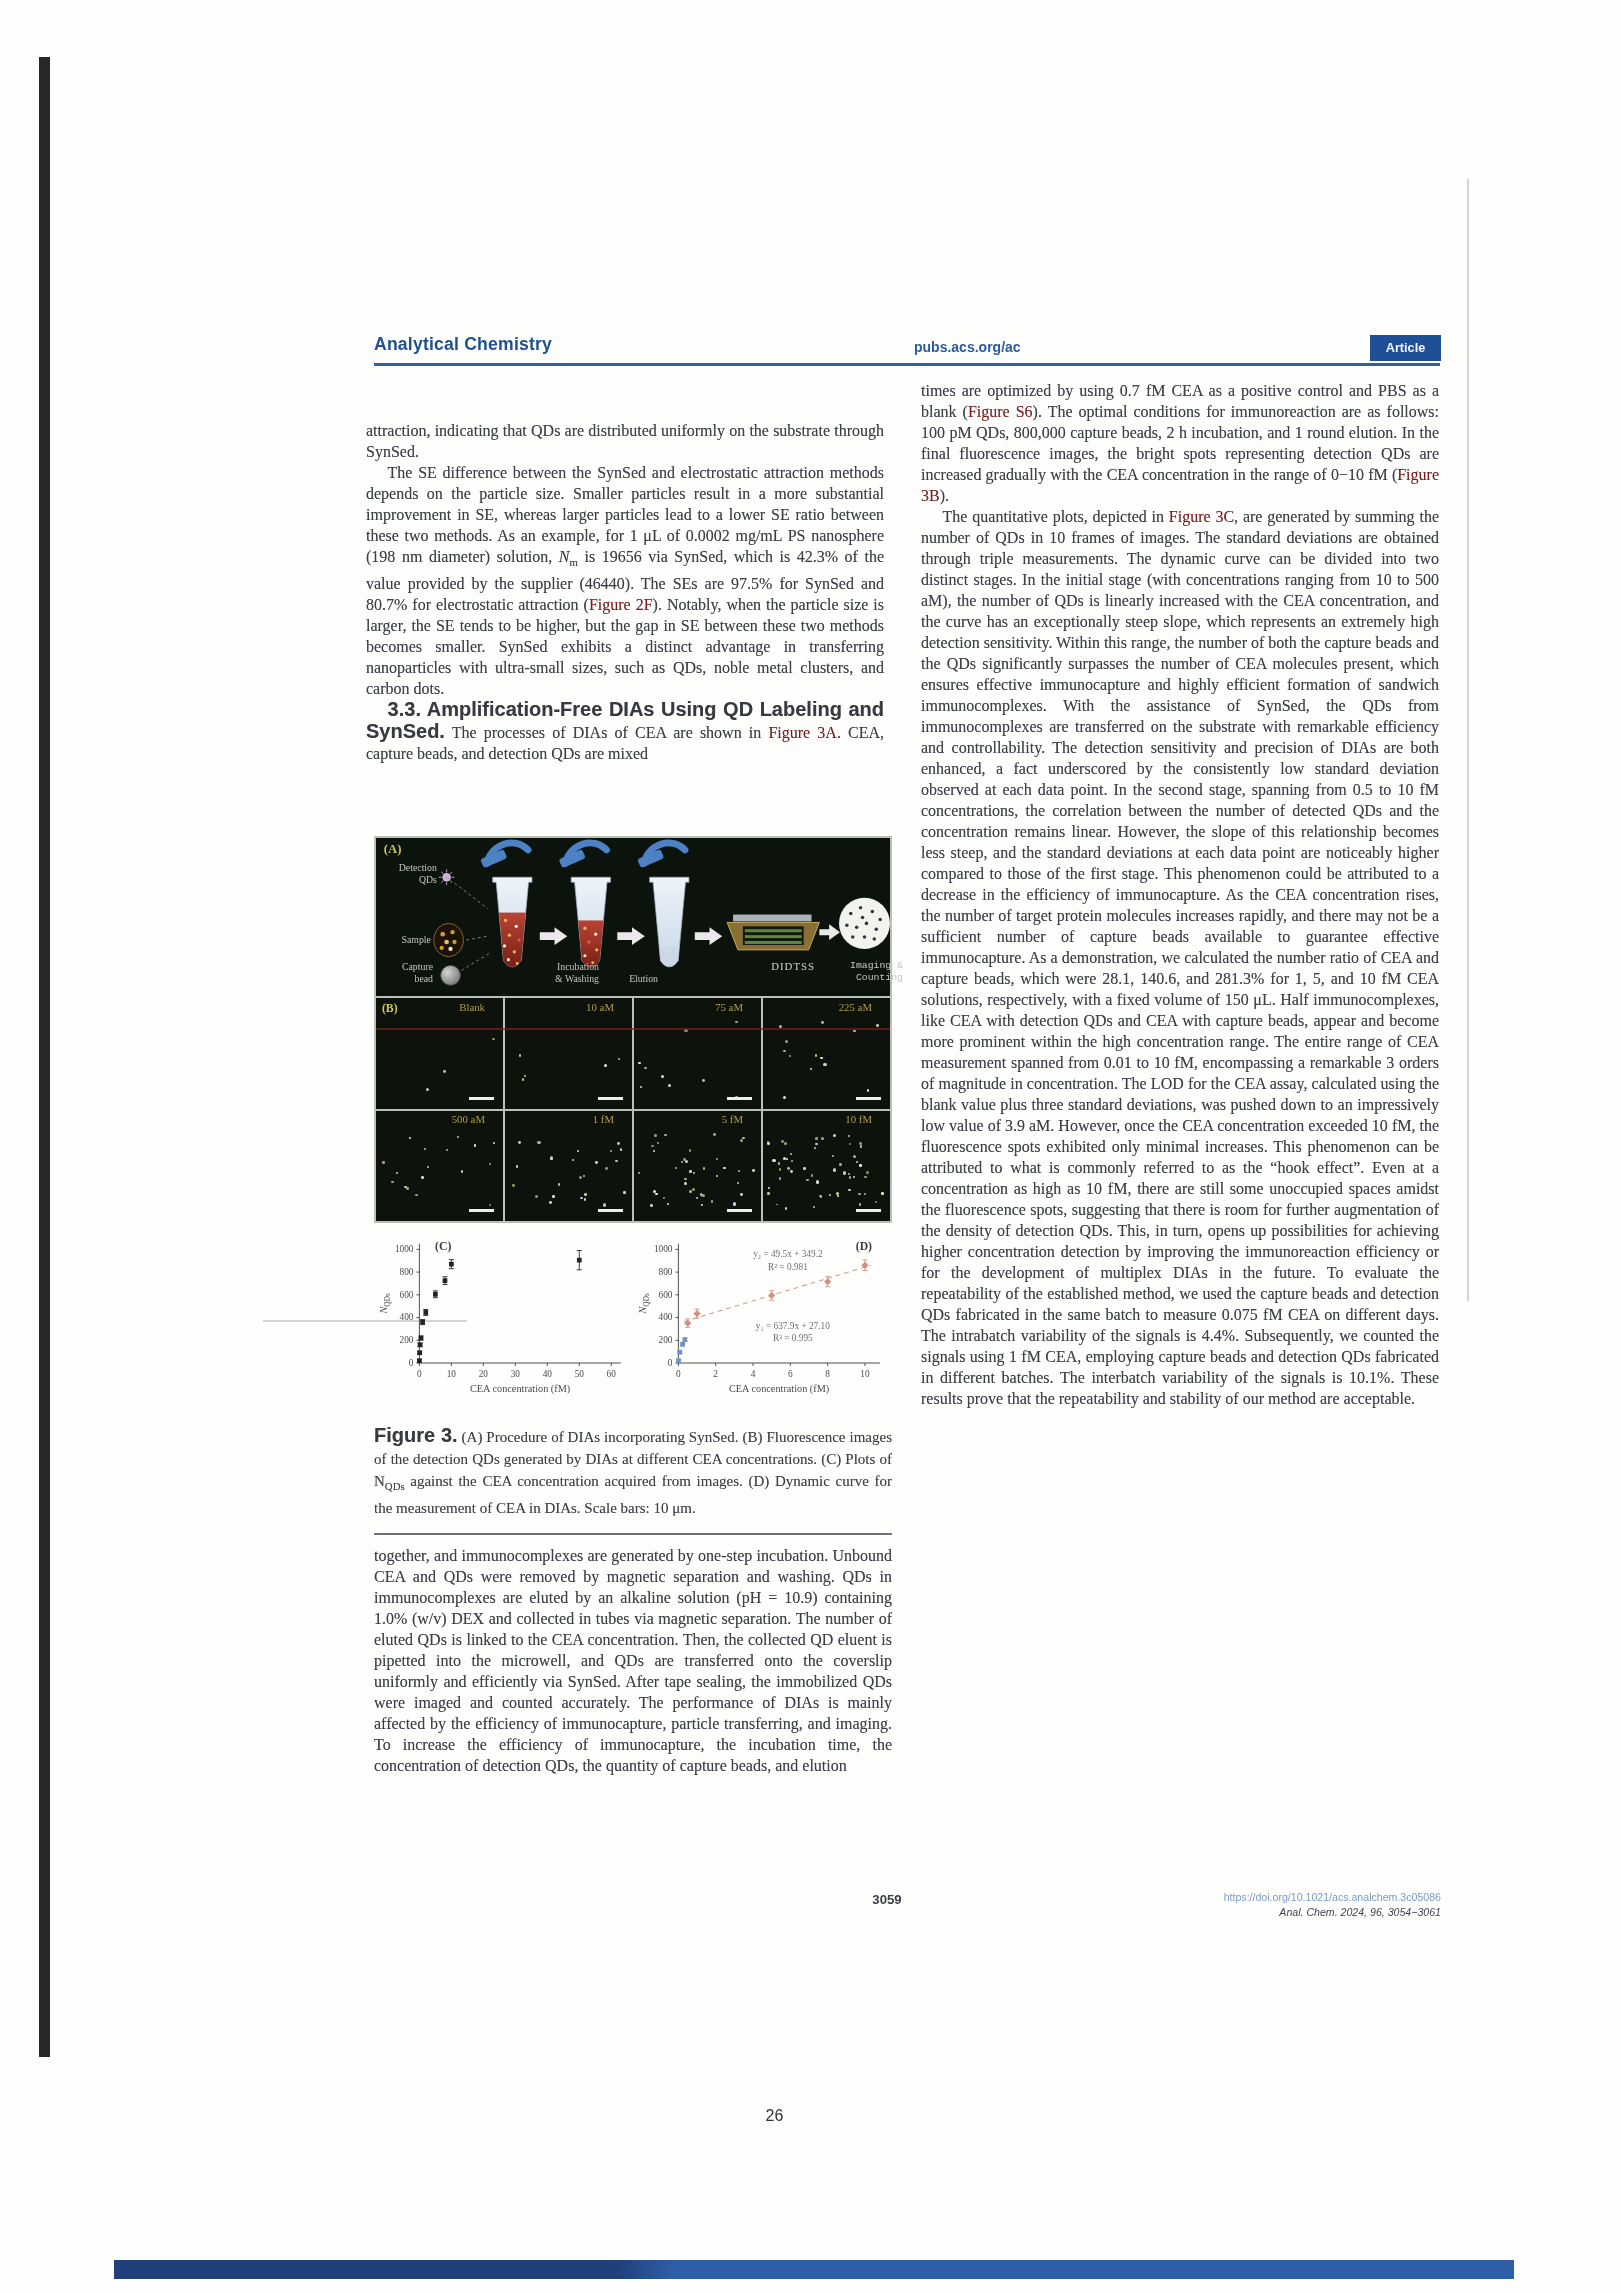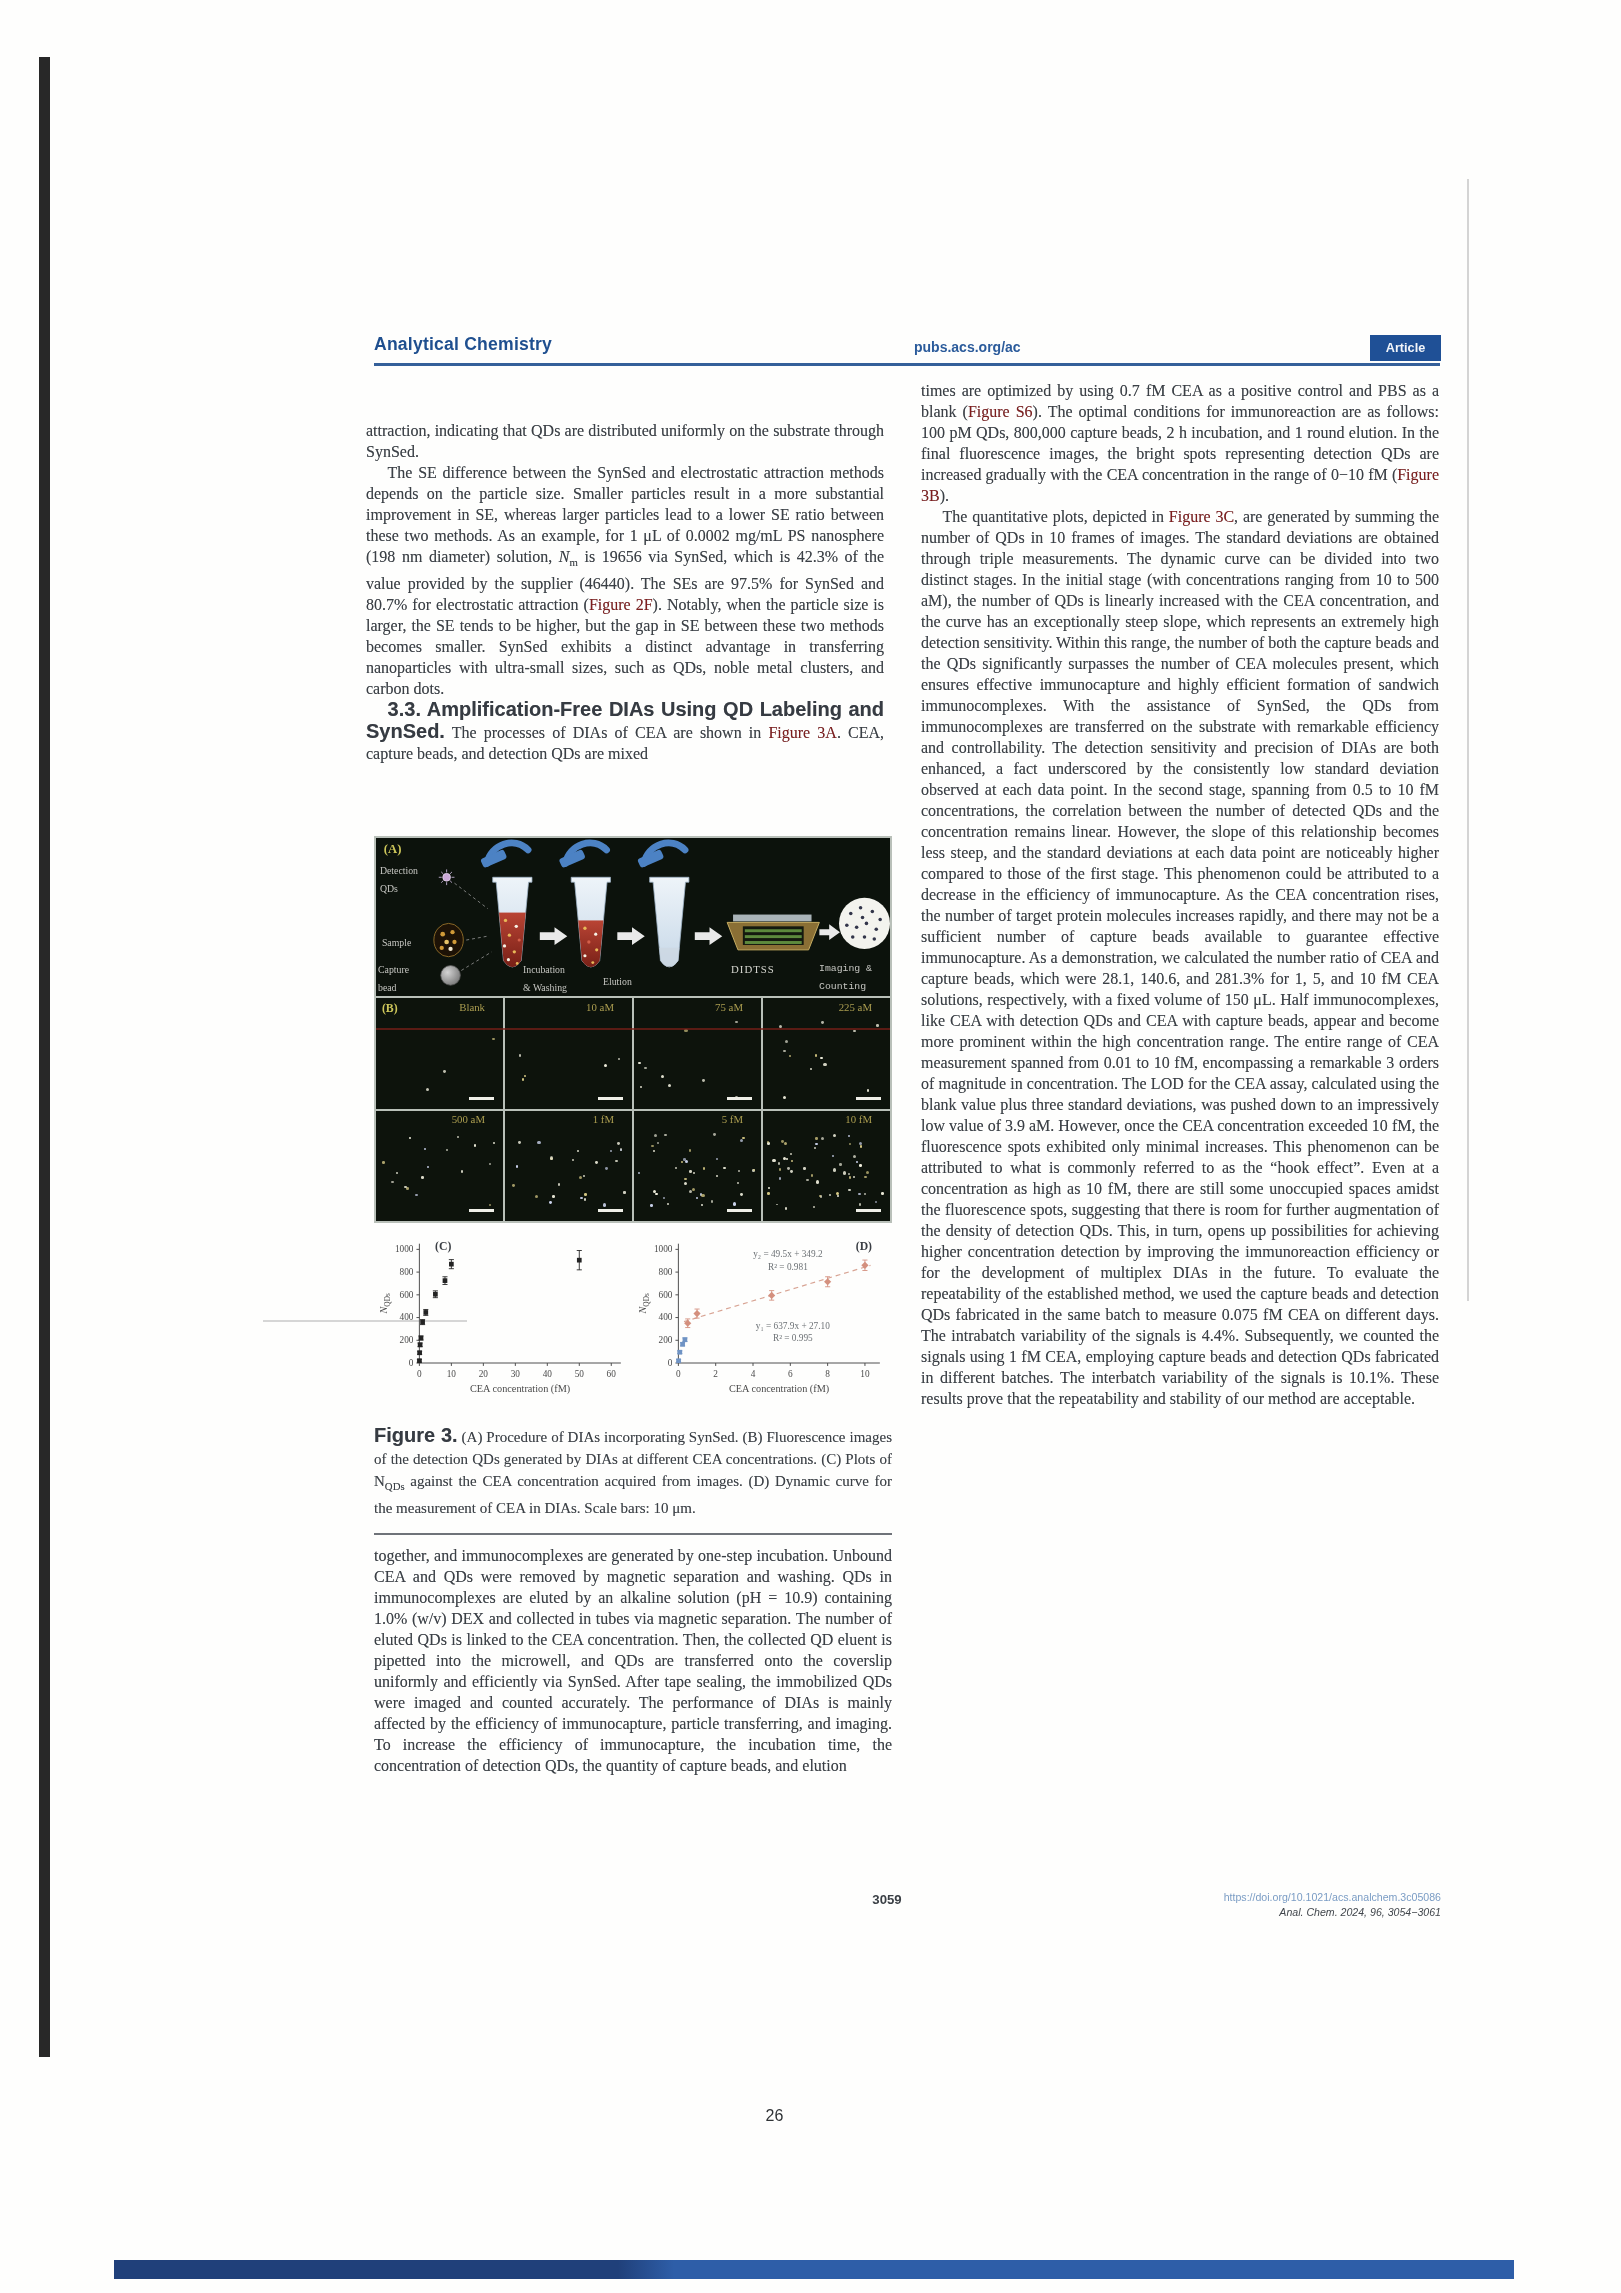--- a/index.html
+++ b/index.html
@@ -26,21 +26,21 @@
   .col p{margin:0;}
   .indent{text-indent:21.6px;}
   .seg-p{}
   .seg-b{font-family:"Liberation Sans",sans-serif;font-weight:bold;font-size:20px;color:#363b42;}
   .seg-l{color:#7f1d1d;}
   .seg-i{font-style:italic;}
   .seg-sub{vertical-align:sub;font-size:10.8px;}
   
   .figure-wrap{position:absolute;left:374px;top:836px;width:518px;}
   .panel-a{position:relative;width:514px;height:158px;background:#0c120c;border:2px solid #b9c0b9;border-bottom:none;}
-  .panel-a .flabel{position:absolute;color:#c6c6c2;font-size:9.8px;line-height:18px;text-align:left;white-space:pre-line;}
+  .panel-a .flabel{position:absolute;color:#c6c6c2;font-size:9.8px;line-height:12px;text-align:right;white-space:pre-line;}
   .panel-a .alab{position:absolute;left:7.8px;top:3.9px;color:#cdc65a;font-weight:bold;font-size:12.7px;}
   .panel-b{position:relative;width:514px;height:223px;border:2px solid #b9c0b9;background:#b9c0b9;}
   .panel-b-grid{display:grid;width:100%;height:100%;grid-template-columns:repeat(4,1fr);
      grid-template-rows:repeat(2,1fr);gap:2px;background:#b9c0b9;}
   .bcell{position:relative;background:#0d130c;overflow:hidden;}
   .bcell .clabel{position:absolute;top:2.9px;right:18px;color:#ab9d50;font-size:10.8px;}
   .bcell .blab{position:absolute;top:2.9px;left:5.9px;color:#cdc65a;font-weight:bold;font-size:11.8px;}
   .bcell .sbar{position:absolute;bottom:8.8px;right:8.8px;width:25.5px;height:2.9px;background:#efefe8;}
   .bcell .dot{position:absolute;border-radius:50%;}
   .red-scanline{position:absolute;left:0;top:30px;width:100%;height:2px;background:#7c2018;opacity:.7;z-index:5;}

